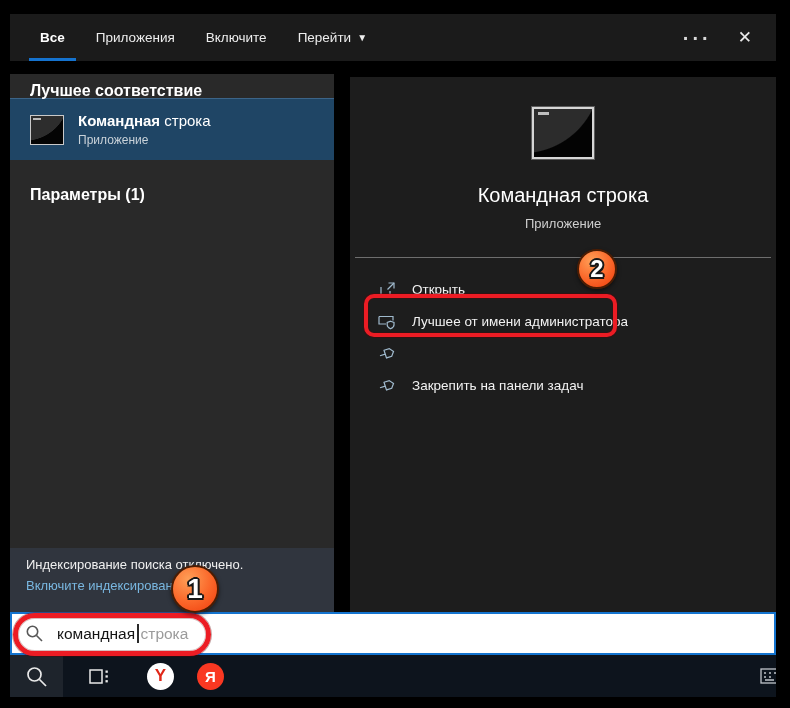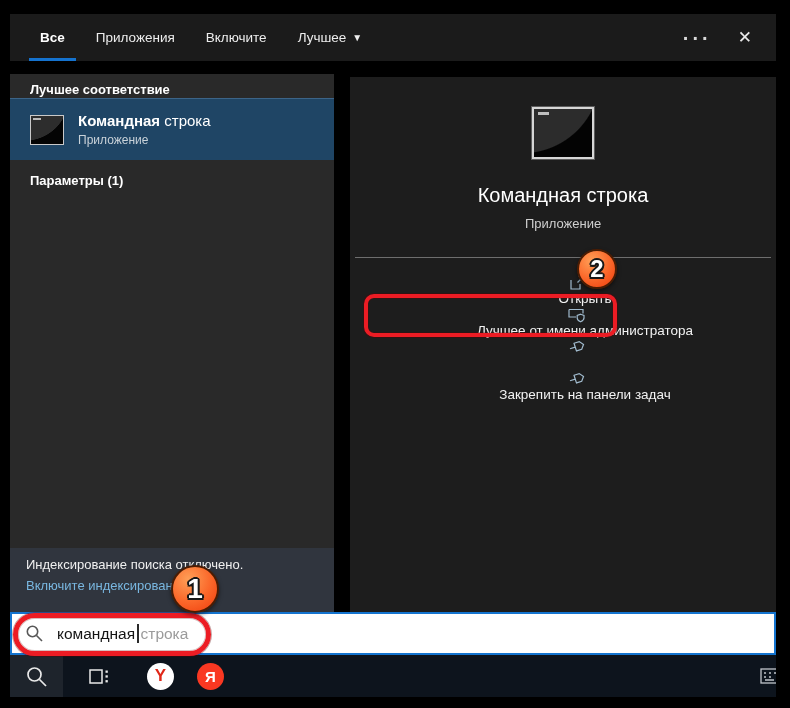--- a/index.html
+++ b/index.html
@@ -17,52 +17,52 @@
          height:3px; background:#1573cf; }
   .tab .chev { font-size:10px; margin-left:6px; color:#ededed; }
   .tabbar-right { margin-left:auto; display:flex; align-items:center; }
   .more-btn { color:#d9d9d9; font-size:20px; font-weight:bold; letter-spacing:3px;
               margin-right:26px; line-height:10px; }
   .close-btn { color:#e8e8e8; font-size:17px; margin-right:24px; }
 
   
   .left-panel { position:absolute; left:10px; top:74px; width:324px; height:538px;
                 background:#292929; }
-  .section-header { color:#fff; font-size:13px; font-weight:bold; padding:8px 16px 0 20px; height:24px; }
+  .section-header { color:#fff; font-size:16px; font-weight:bold; padding:8px 16px 0 20px; height:24px; }
   .best-match { height:62px; background:#1f4565; border-top:1px solid #3c6488;
                 display:flex; align-items:center; padding-left:20px; }
   .cmd-icon-sm { width:34px; height:30px; background:#020202; border:1.5px solid #c9c9c9;
                  position:relative; flex:0 0 auto;
                  background-image:radial-gradient(circle at -20% -70%, #2d2d2d 0 72%, #040404 73%); }
   .cmd-icon-sm::after { content:""; position:absolute; top:2px; left:2px; width:8px; height:2px;
                  background:#b9b9b9; }
   .best-match-text { margin-left:14px; }
   .bm-title { color:#fff; font-size:15px; }
   .bm-title .b { font-weight:bold; }
   .bm-sub { color:#c9d2d9; font-size:12px; margin-top:4px; }
-  .params-header { margin-top:5px; }
+  .params-header { margin-top:18px; }
 
   .status-box { position:absolute; left:0; bottom:0; width:324px; height:64px;
                 background:#30353e; padding:9px 0 0 16px; }
   .status-text { color:#f0f0f0; font-size:13px; }
   .status-link { color:#79b7e0; font-size:13px; margin-top:6px; }
 
   
   .right-panel { position:absolute; left:350px; top:77px; width:426px; height:535px;
                  background:#1d1d1d; display:flex; flex-direction:column; align-items:center; }
   .cmd-icon-lg { width:62px; height:52px; margin-top:30px; background:#020202;
                  border:2px solid #d6d6d6; box-shadow:0 0 0 1px #5c5c5c; position:relative;
                  background-image:radial-gradient(circle at -20% -70%, #2c2c2c 0 72%, #030303 73%); }
   .cmd-icon-lg::after { content:""; position:absolute; top:3px; left:4px; width:11px; height:3px;
                  background:#bfbfbf; }
   .preview-title { color:#fff; font-size:20px; margin-top:25px; }
   .preview-sub { color:#cfcfcf; font-size:13px; margin-top:9px; }
   .divider { width:416px; height:1px; background:#6e6e6e; margin-top:26px; }
   .actions { width:100%; margin-top:15px; }
-  .action-row { height:32px; display:flex; align-items:center; padding-left:28px;flex-direction:column; }
+  .action-row { height:32px; display:flex; align-items:center; padding-left:28px; }
   .action-icon { width:18px; height:18px; flex:0 0 auto; display:flex; align-items:center;
                  justify-content:center; }
   .action-icon svg { stroke:#a0bacd; fill:none; stroke-width:1.2; }
   .action-label { color:#f2f2f2; font-size:13.5px; margin-left:16px; }
 
   
   .search-bar { position:absolute; left:10px; top:612px; width:766px; height:43px;
                 background:#fff; border:2px solid #1474cf; display:flex; align-items:center; }
   .search-mag { margin-left:13px; flex:0 0 auto; display:flex; }
   .search-text { margin-left:13px; font-size:15.5px; display:flex; align-items:center; }
@@ -108,21 +108,21 @@
     <div class="tab active">
       <span>Все</span>
     </div>
     <div class="tab">
       <span>Приложения</span>
     </div>
     <div class="tab">
       <span>Включите</span>
     </div>
     <div class="tab">
-      <span>Лучшее</span>
+      <span>Перейти</span>
       <span class="chev">▼</span>
     </div>
     <div class="tabbar-right">
       <span class="more-btn">···</span>
       <span class="close-btn">✕</span>
     </div>
   </div>
 
   <div class="left-panel">
     <div class="section-header">Лучшее соответствие</div>

